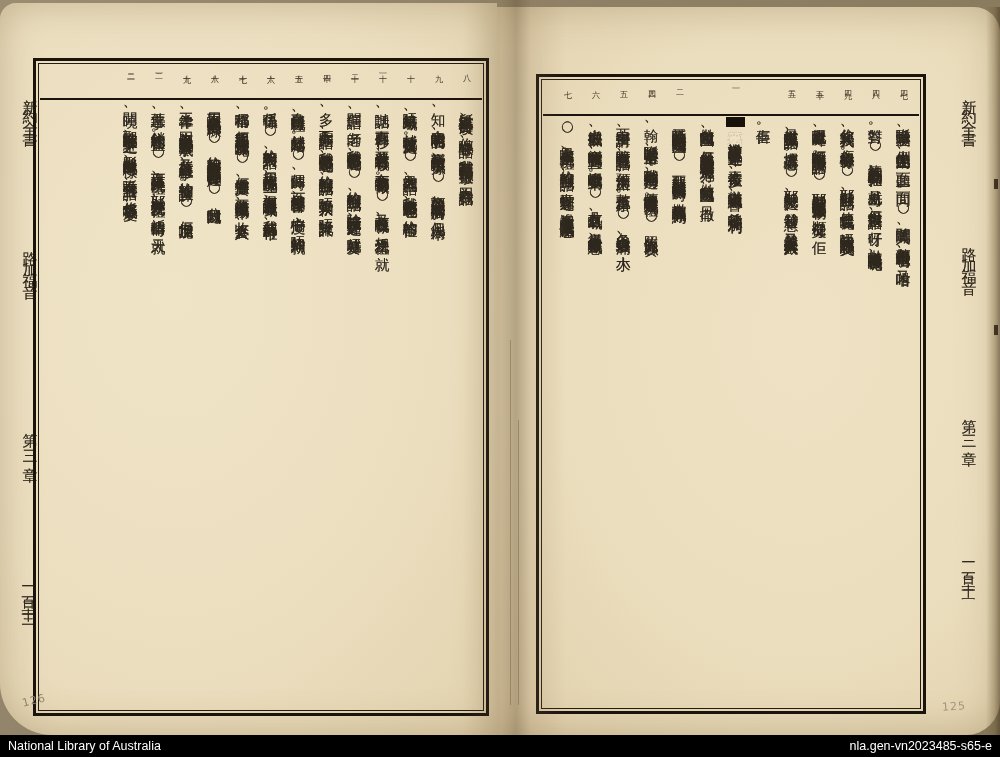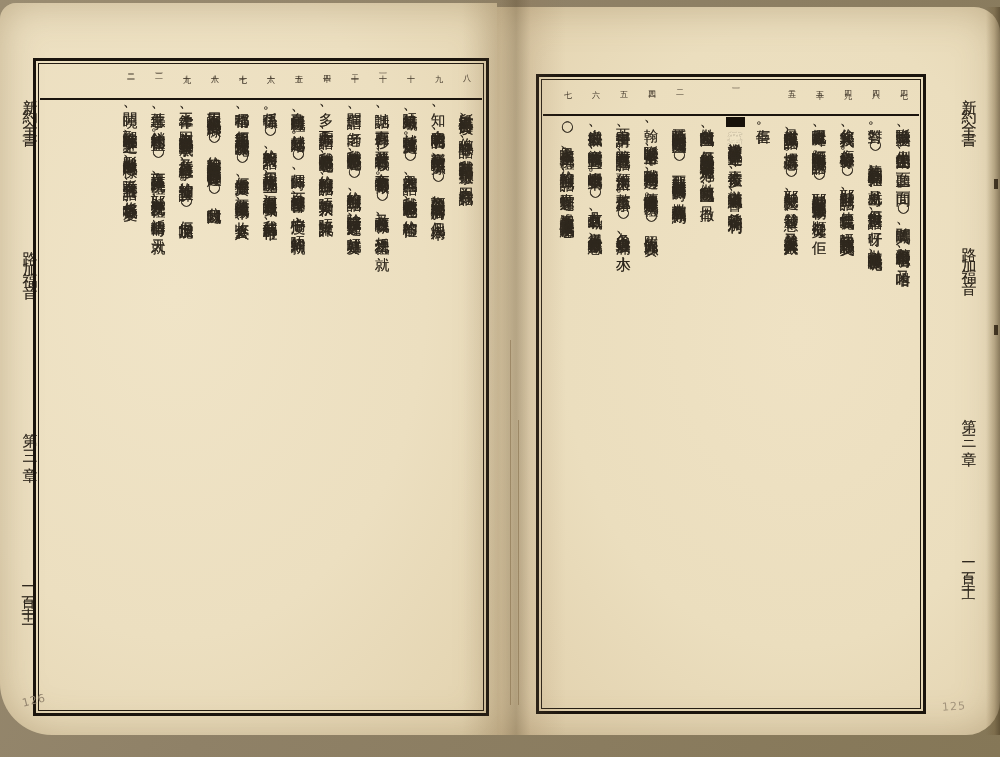--- a/index.html
+++ b/index.html
@@ -196,14 +196,18 @@
 
   <div class="gutter">
     <div class="gutter-line" style="left:48px;"></div>
     <div class="gutter-line" style="left:56px;top:420px;"></div>
   </div>
   <div class="edge-right"></div>
 
   <div class="pencil pencil-l">126</div>
   <div class="pencil pencil-r">125</div>
 
+  <div class="bar">
+    <span>National Library of Australia</span>
+    <span>nla.gen-vn2023485-s65-e</span>
+  </div>
 
 </div>
 
 </body></html>

